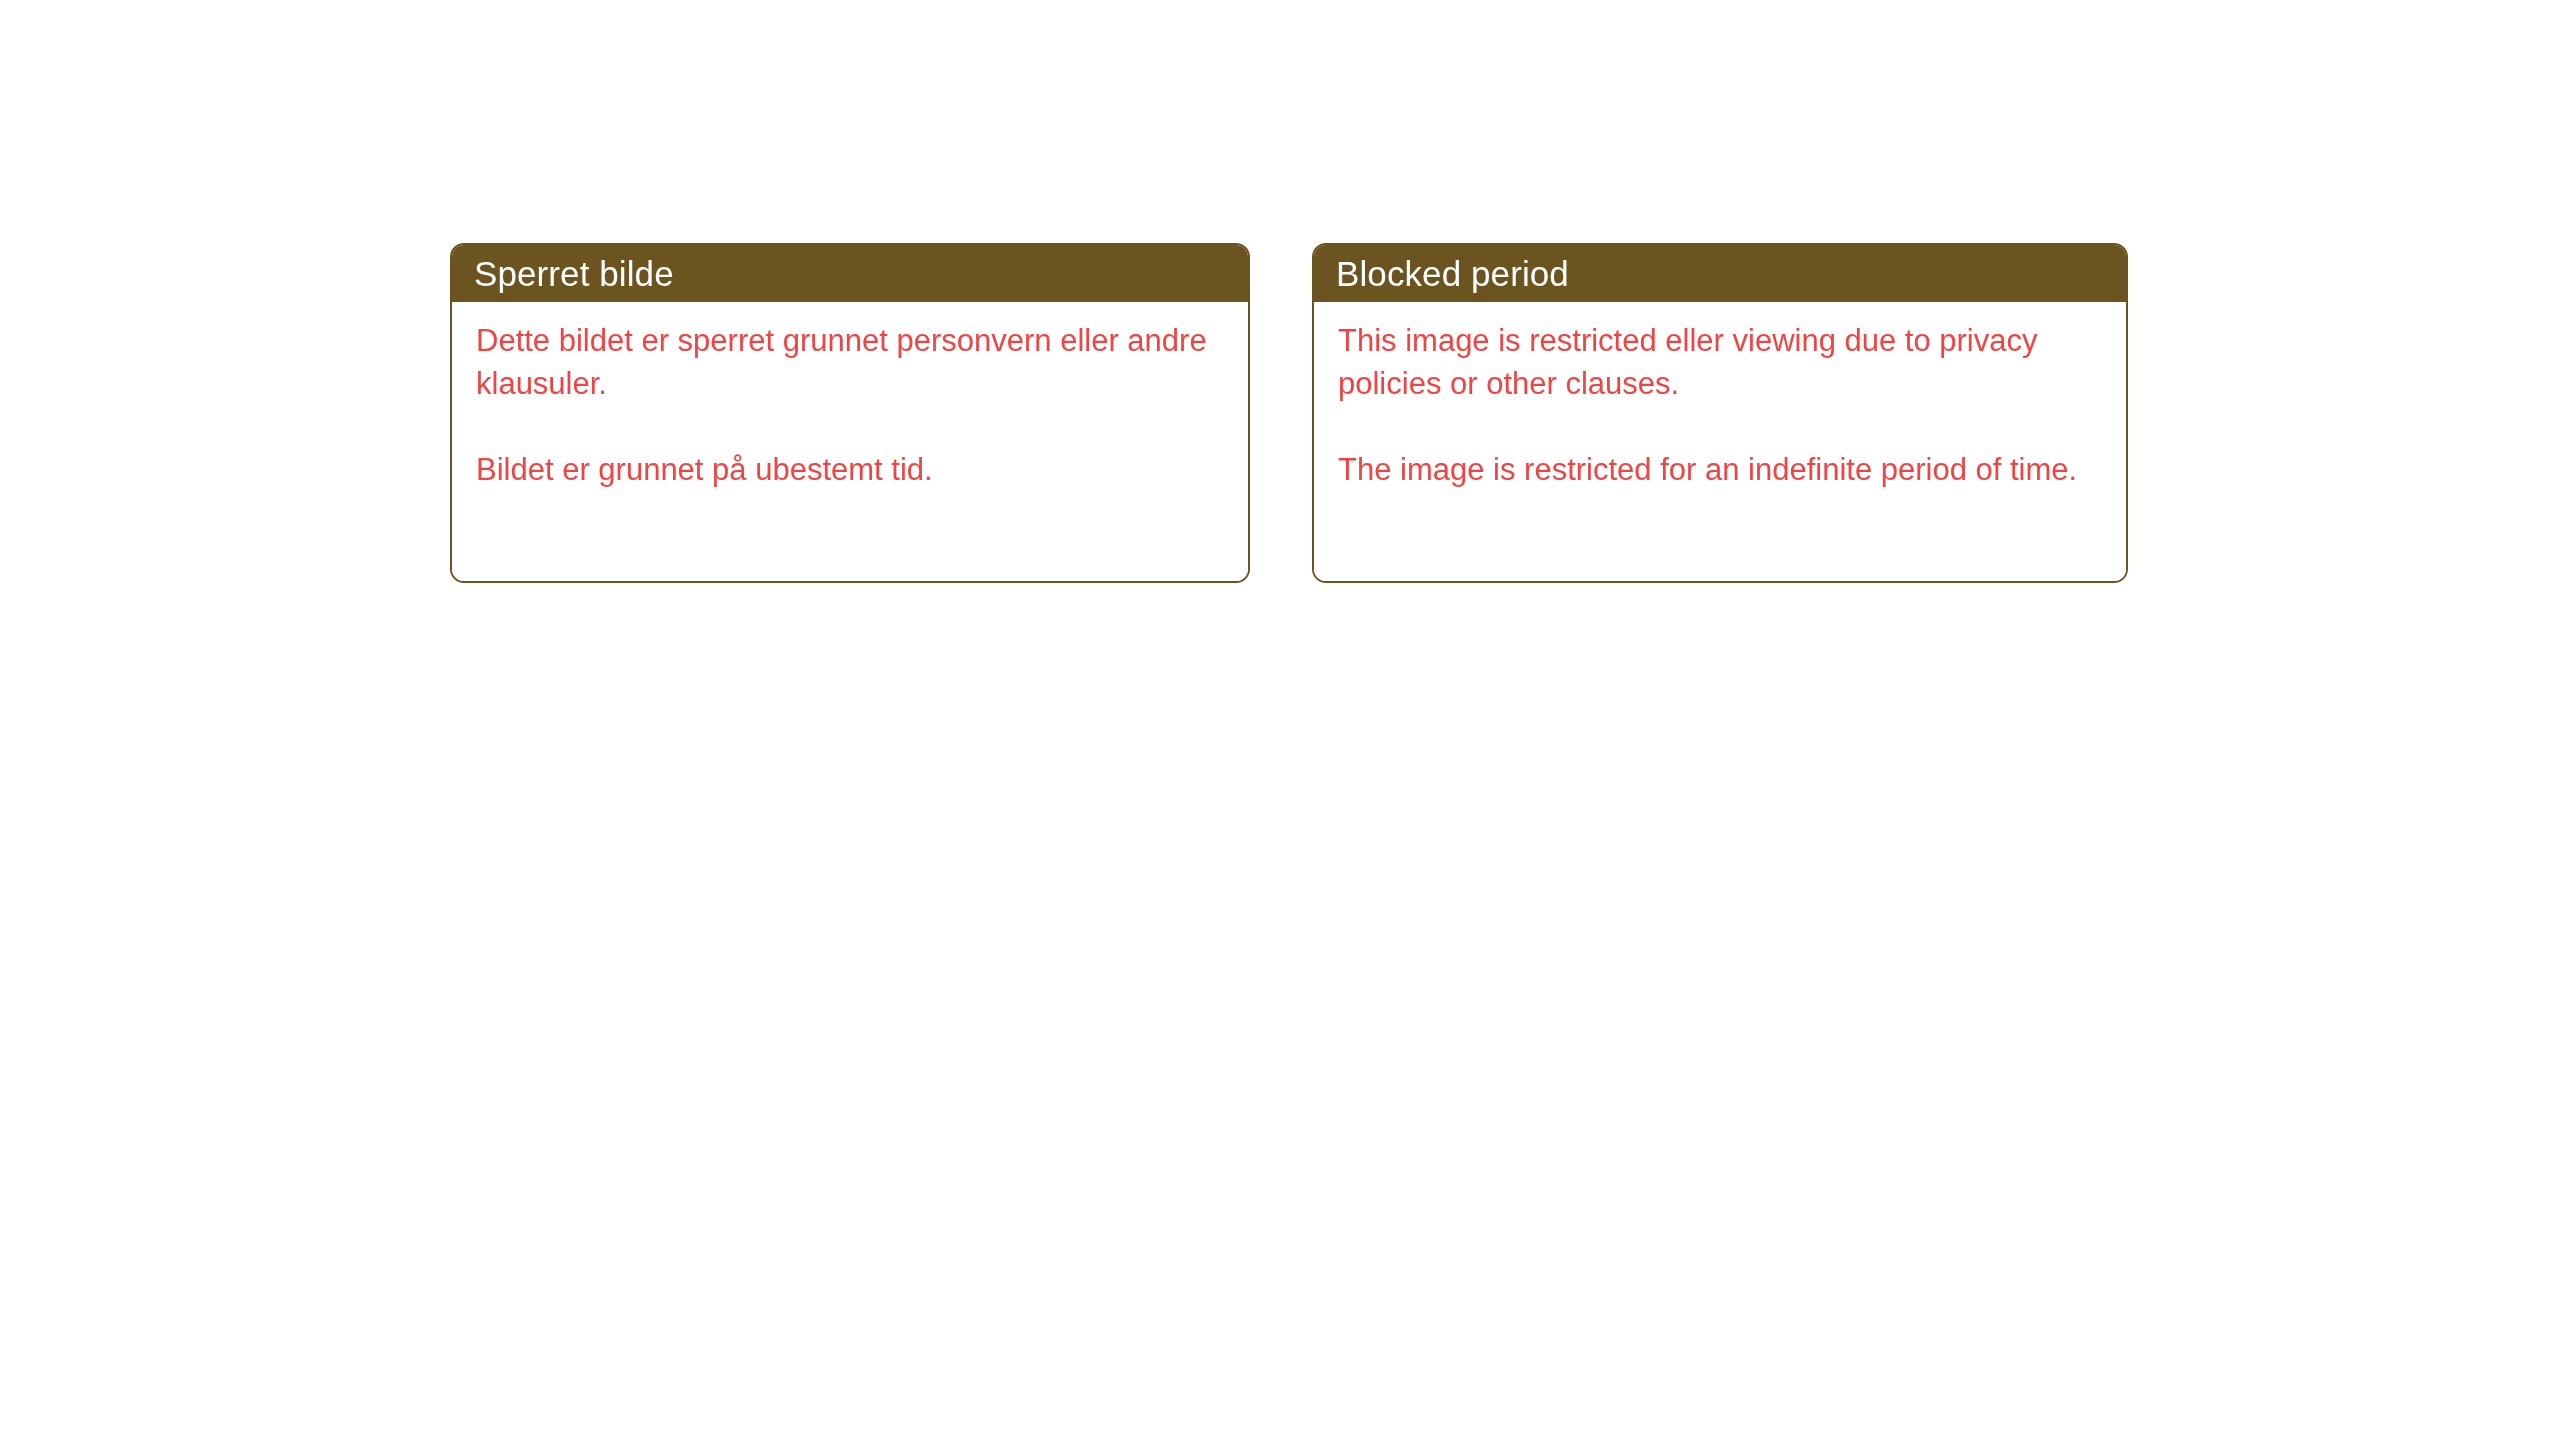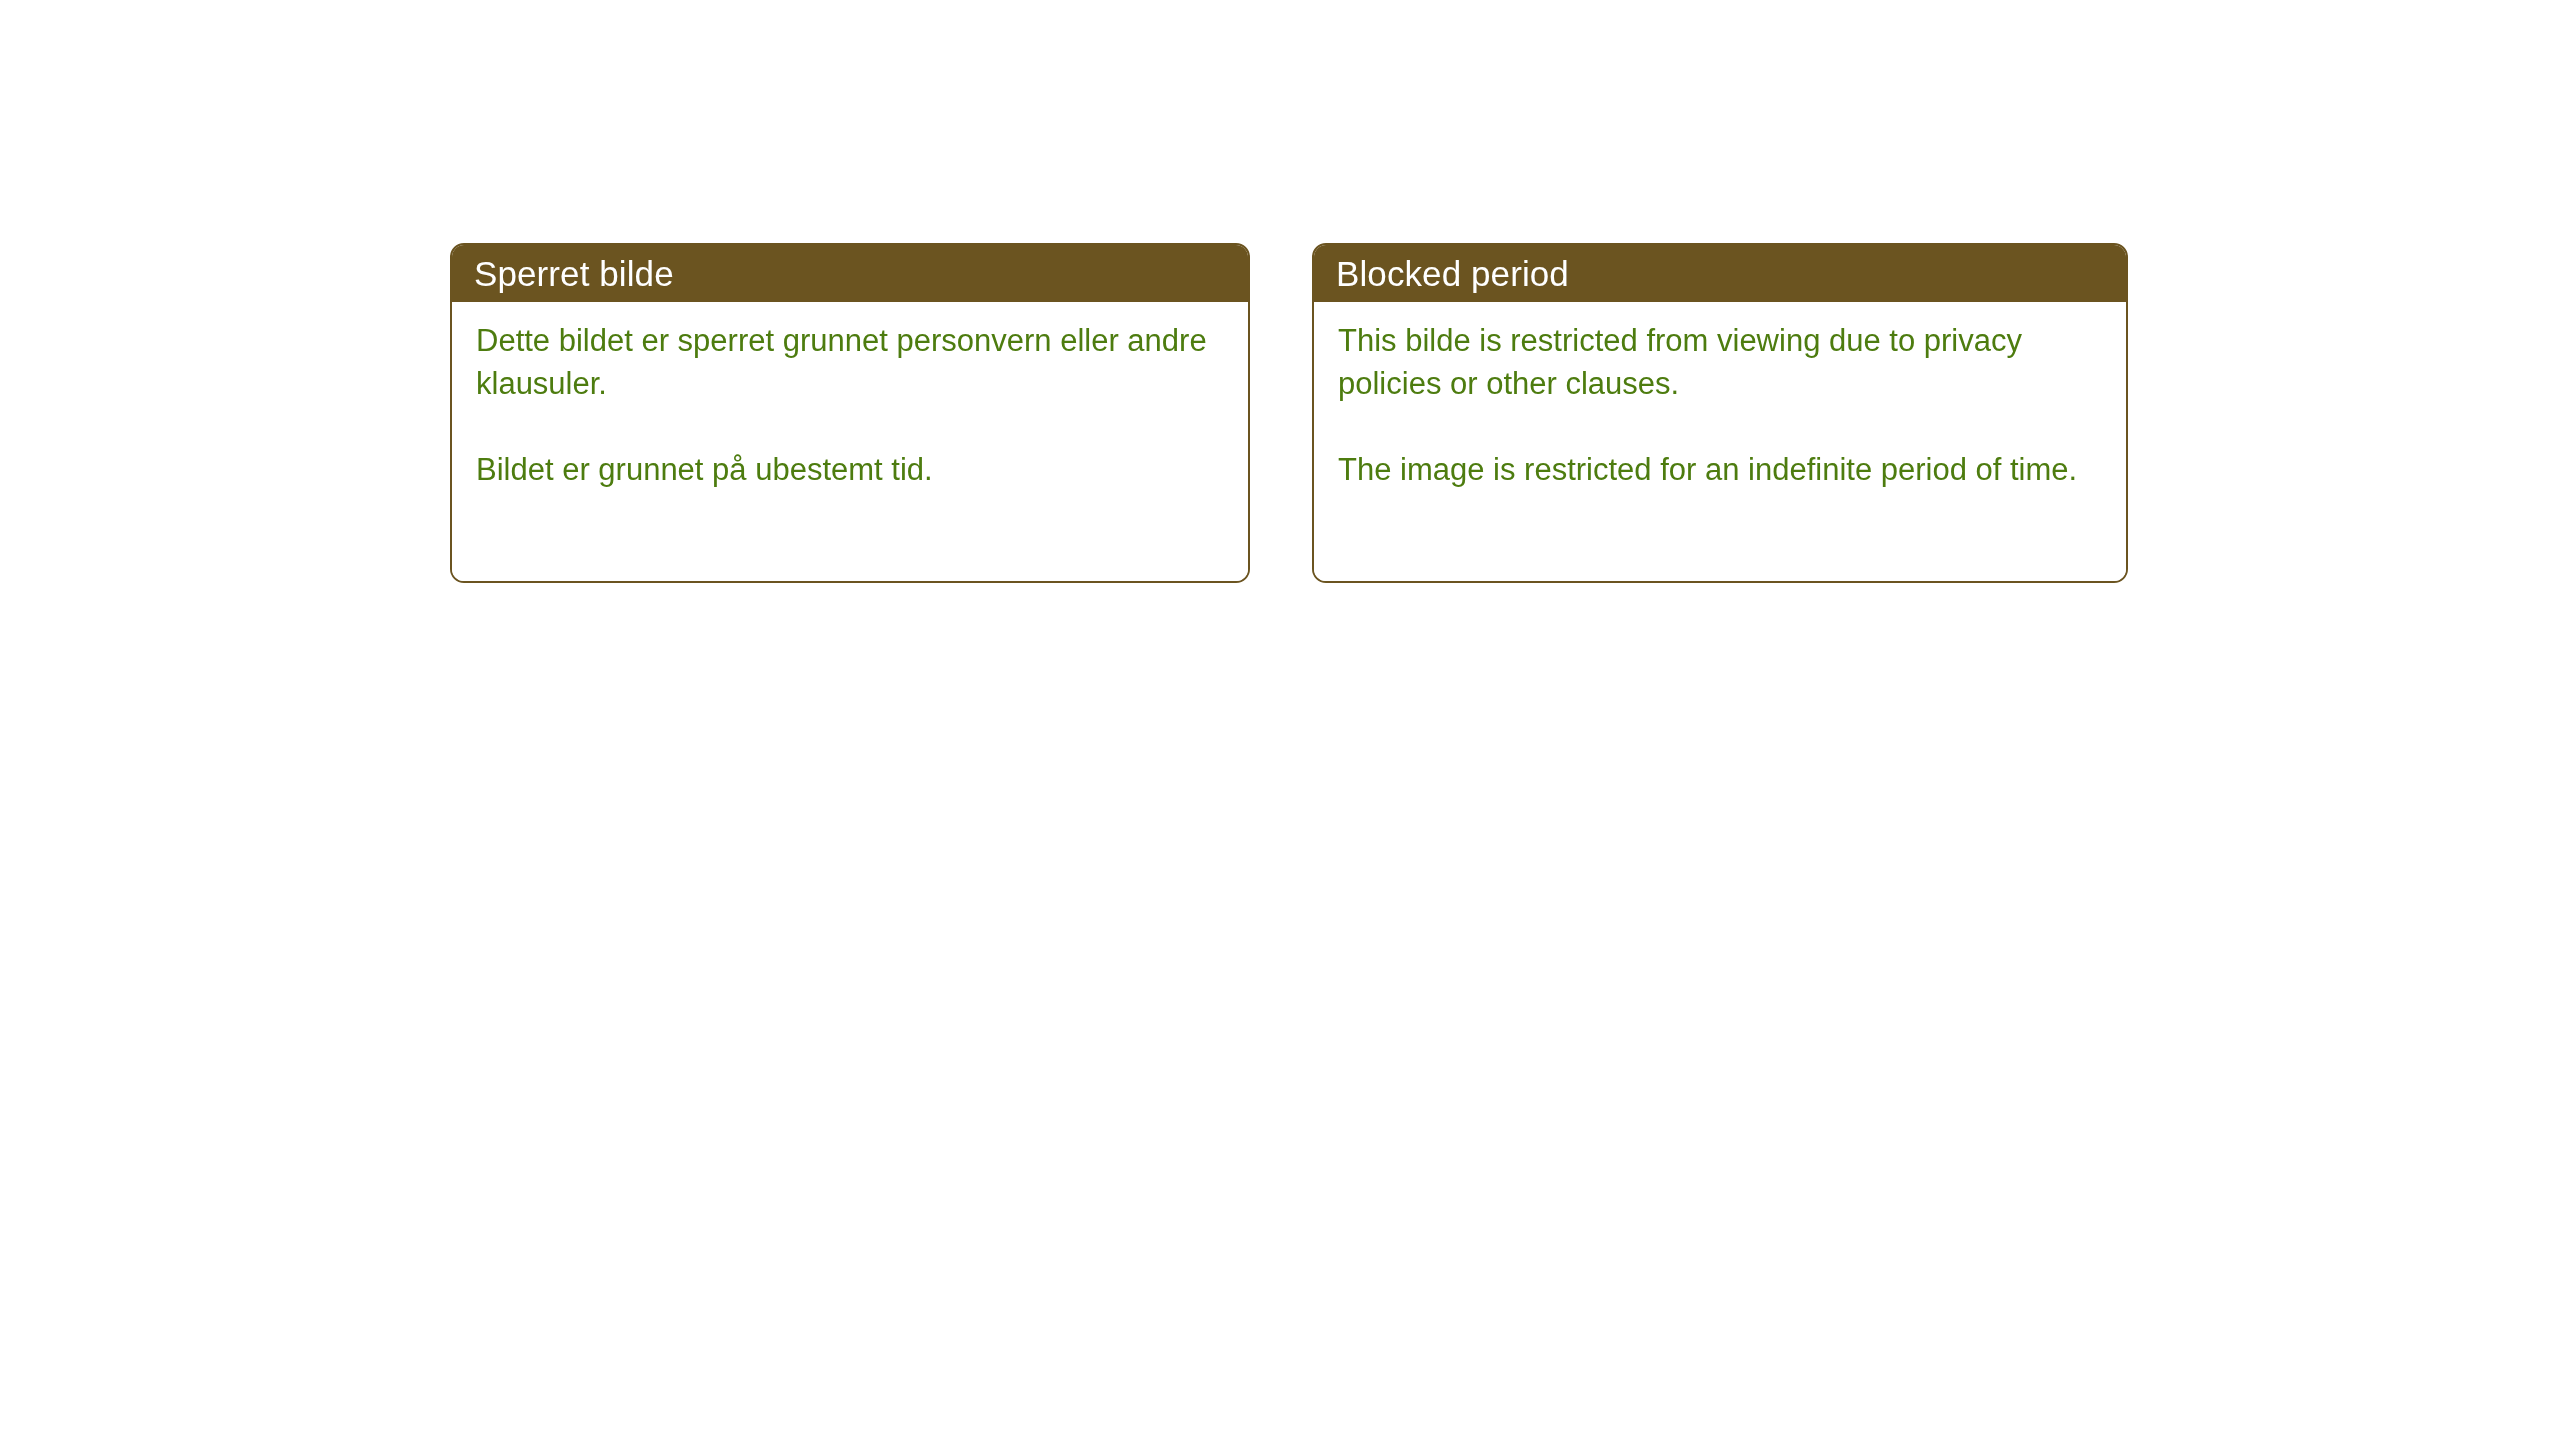--- a/index.html
+++ b/index.html
@@ -65,21 +65,21 @@
   }
 
   .card-body {
     flex: 1 1 auto;
     padding: 17px 22px 0 24px;
     box-sizing: border-box;
     background: #ffffff;
   }
 
   .body-paragraph {
-    color: #4d7c0f;
+    color: #ef4444;
     font-size: 31px;
     line-height: 43px;
     margin: 0;
     font-weight: 400;
   }
 
   .body-paragraph + .body-paragraph {
     margin-top: 43px;
   }
 </style>
@@ -98,20 +98,20 @@
         <p class="body-paragraph">Dette bildet er sperret grunnet personvern eller andre klausuler.</p>
         <p class="body-paragraph">Bildet er grunnet på ubestemt tid.</p>
       </div>
     </div>
 
     <div class="notice-card card-right">
       <div class="card-header">
         <span class="card-header-title">Blocked period</span>
       </div>
       <div class="card-body">
-        <p class="body-paragraph">This bilde is restricted from viewing due to privacy policies or other clauses.</p>
+        <p class="body-paragraph">This image is restricted eller viewing due to privacy policies or other clauses.</p>
         <p class="body-paragraph">The image is restricted for an indefinite period of time.</p>
       </div>
     </div>
 
   </div>
 
 </div>
 
 </body></html>

